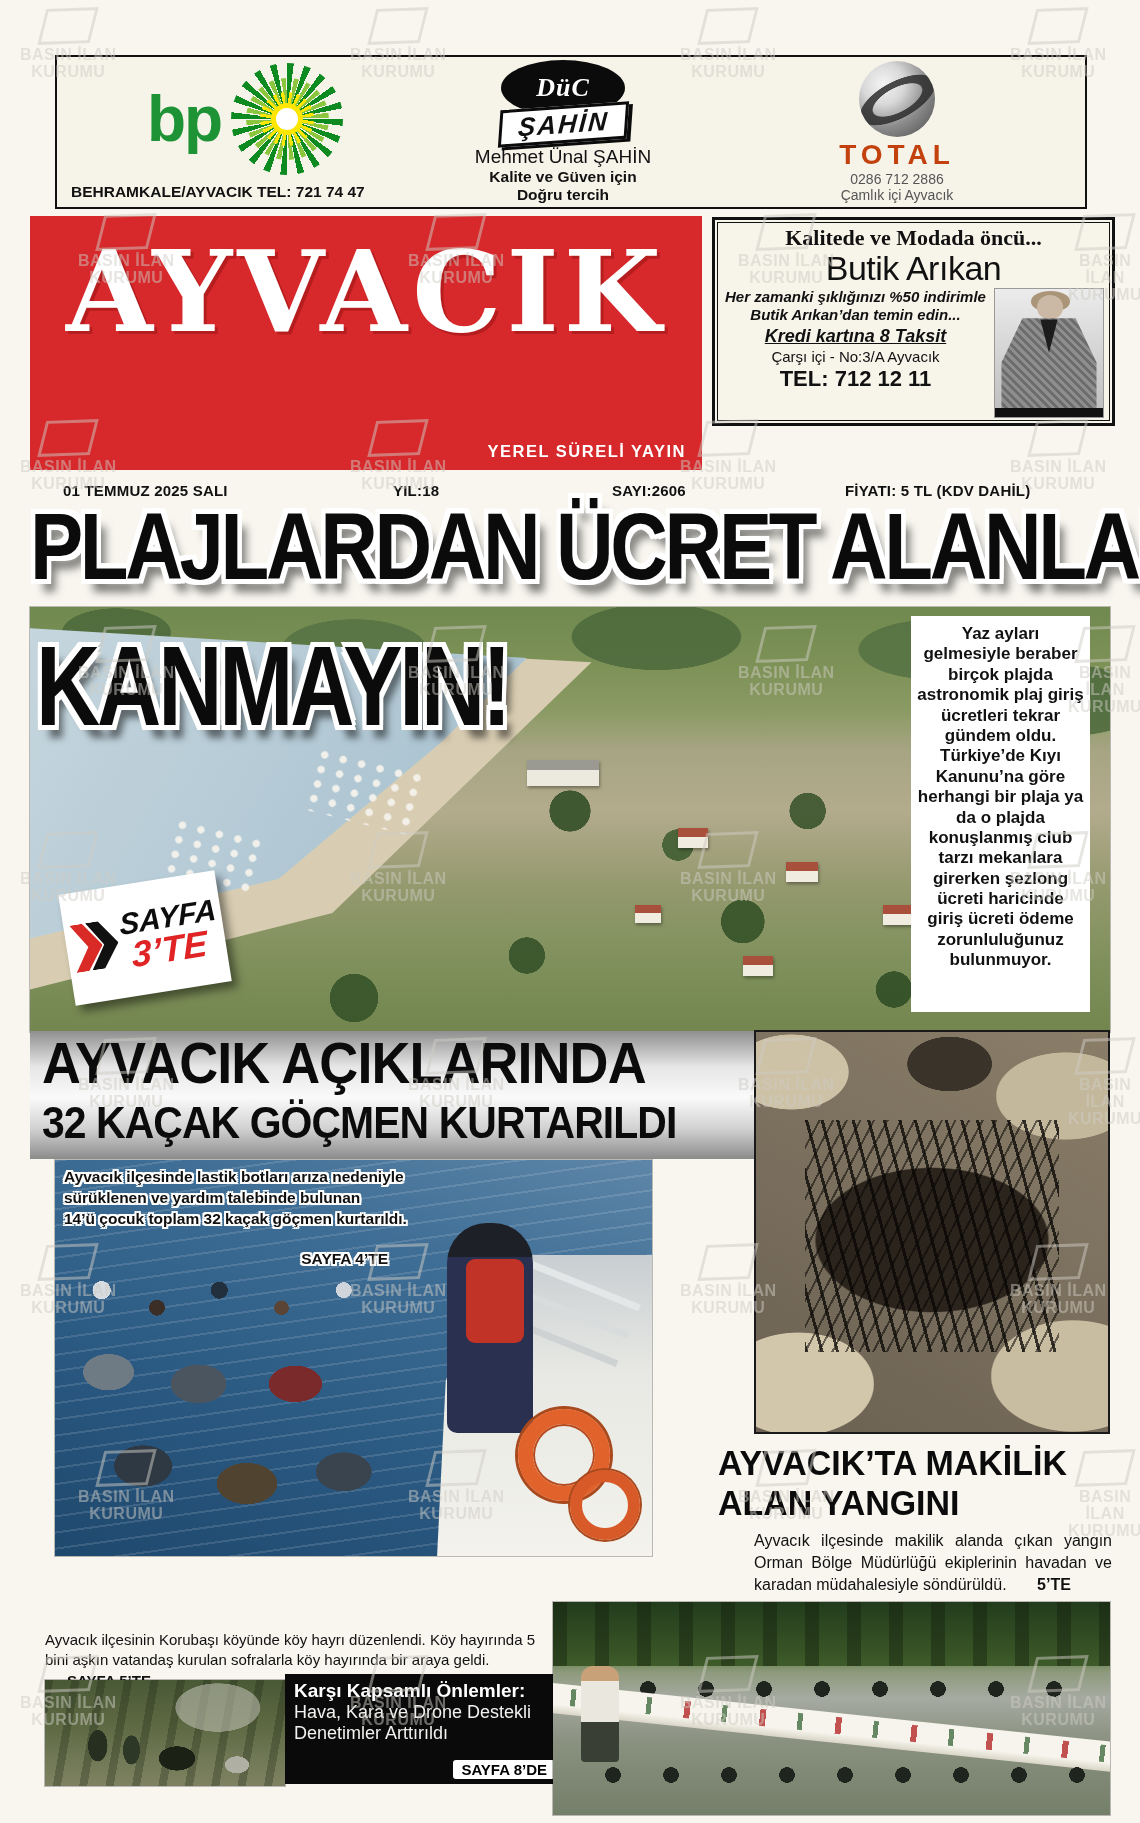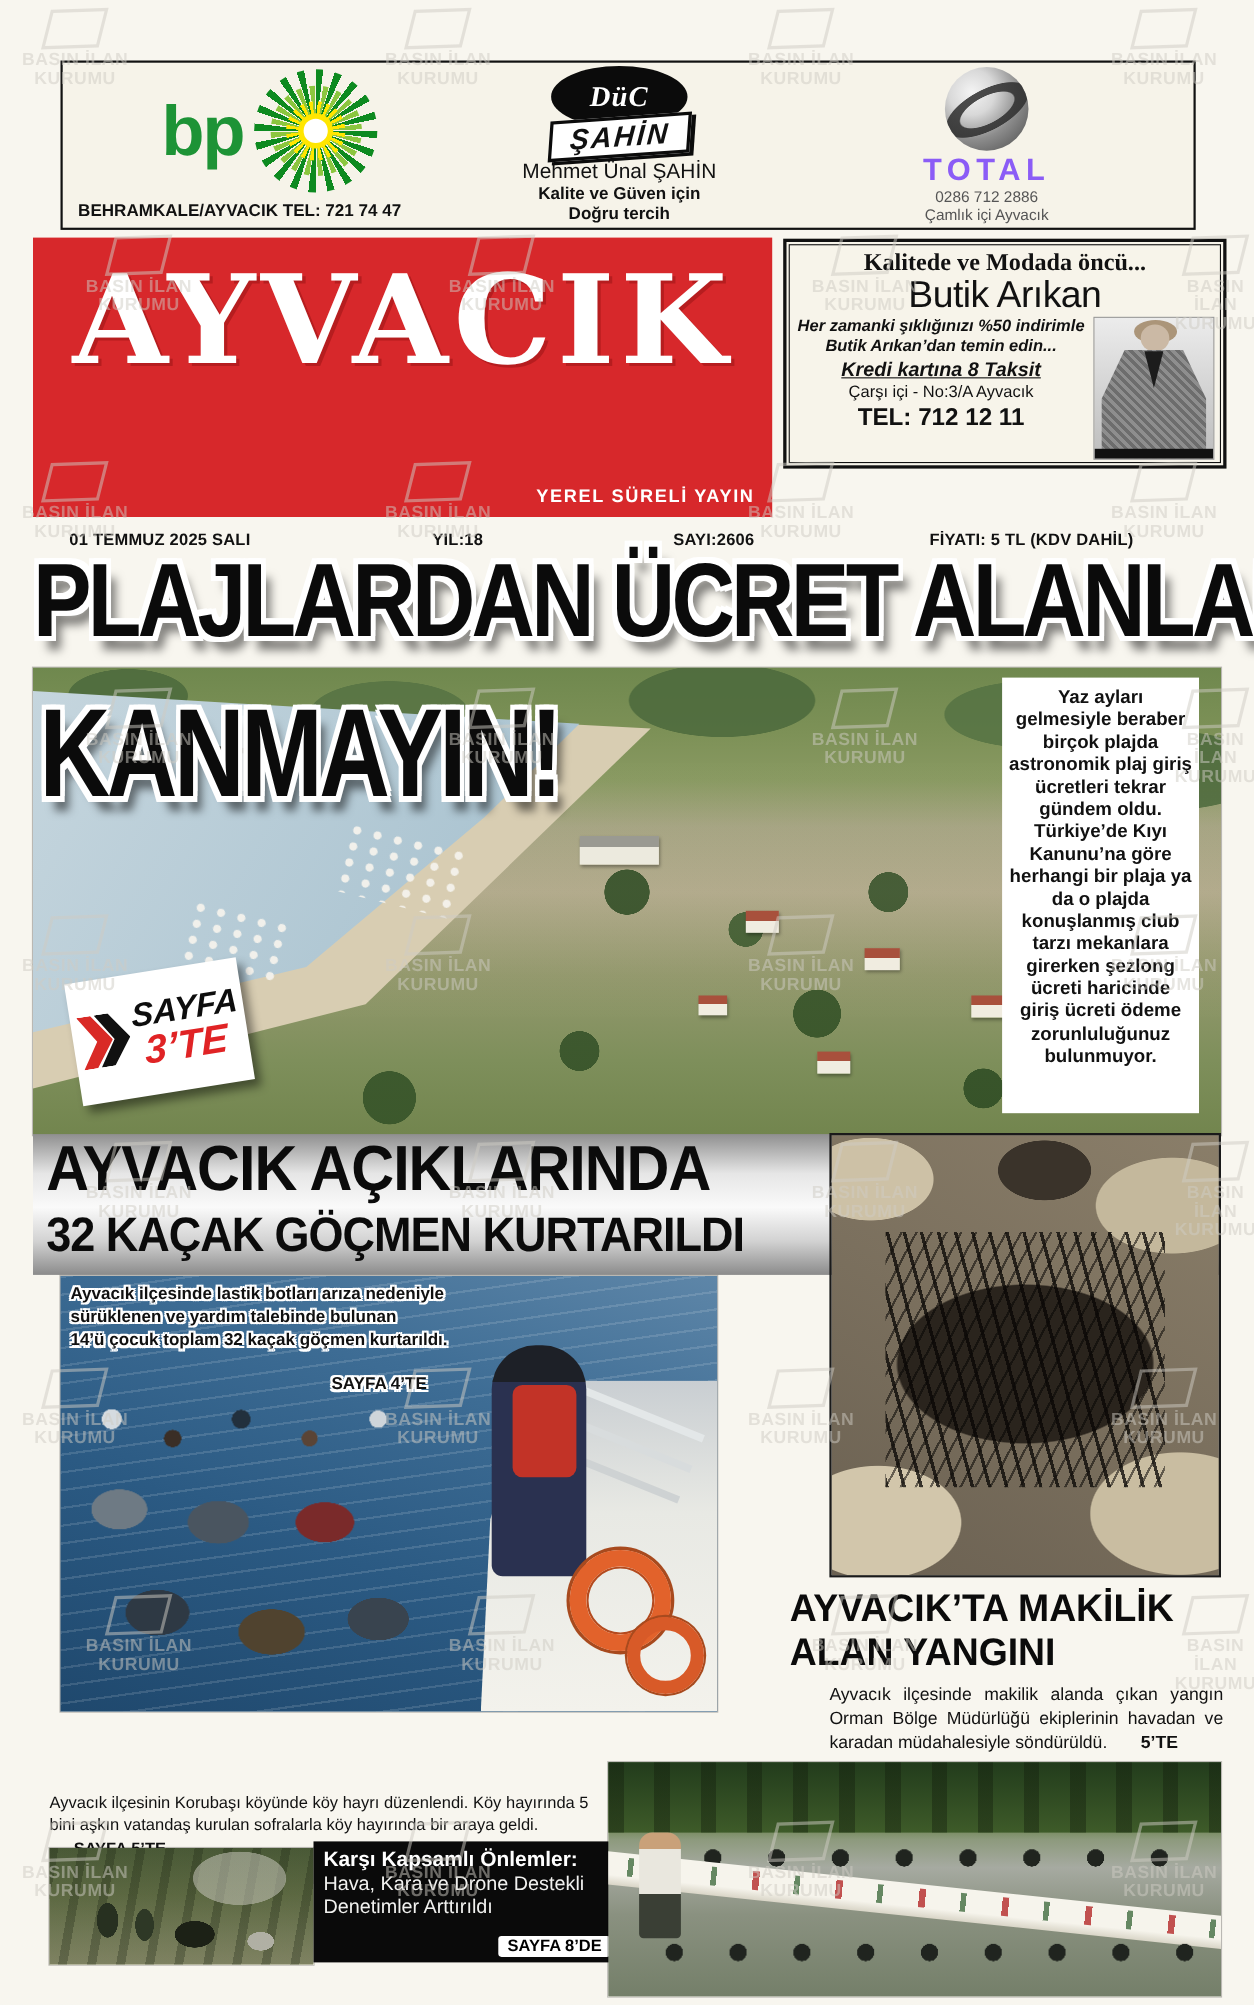--- a/index.html
+++ b/index.html
@@ -29,21 +29,21 @@
               display:flex;align-items:center;justify-content:center;
               font:italic 800 26px "Liberation Serif",serif;letter-spacing:1px;}
   .sahin-ribbon{background:#fff;border:3px solid #0b0b0b;padding:0 16px;margin-top:-10px;
                 transform:rotate(-4deg) skewX(-8deg);font:italic 900 26px "Liberation Sans",sans-serif;
                 letter-spacing:2px;box-shadow:4px 3px 0 #0b0b0b;}
   .total-sphere{position:relative;width:76px;height:76px;border-radius:50%;overflow:hidden;
      background:radial-gradient(circle at 32% 30%,#f4f4f4 0%,#d8d8d8 28%,#8d8d8d 58%,#474747 100%);}
   .total-swoosh{position:absolute;width:130%;height:58%;left:-15%;top:22%;border-radius:50%;
      background:radial-gradient(ellipse at center,rgba(0,0,0,0) 38%,rgba(45,45,45,.85) 40% 58%,rgba(0,0,0,0) 60%);
      transform:rotate(-28deg);}
-  .total-word{font-weight:900;font-size:28px;color:#8b5cf6;letter-spacing:5px;margin-top:2px;}
+  .total-word{font-weight:900;font-size:28px;color:#c2410c;letter-spacing:5px;margin-top:2px;}
 
   
   #masthead{left:30px;top:216px;width:672px;height:254px;background:#d7282b;}
   #masthead-title{padding-top:20px;text-align:center;color:#fff;
      font-family:"DejaVu Serif","Liberation Serif",serif;font-weight:700;font-size:112px;
      letter-spacing:5px;line-height:1;text-shadow:3px 3px 0 rgba(120,10,10,.35);}
   #masthead-sub{position:absolute;right:16px;bottom:9px;color:#fff;font-weight:700;
      font-size:16.5px;letter-spacing:1.5px;}
 
   

